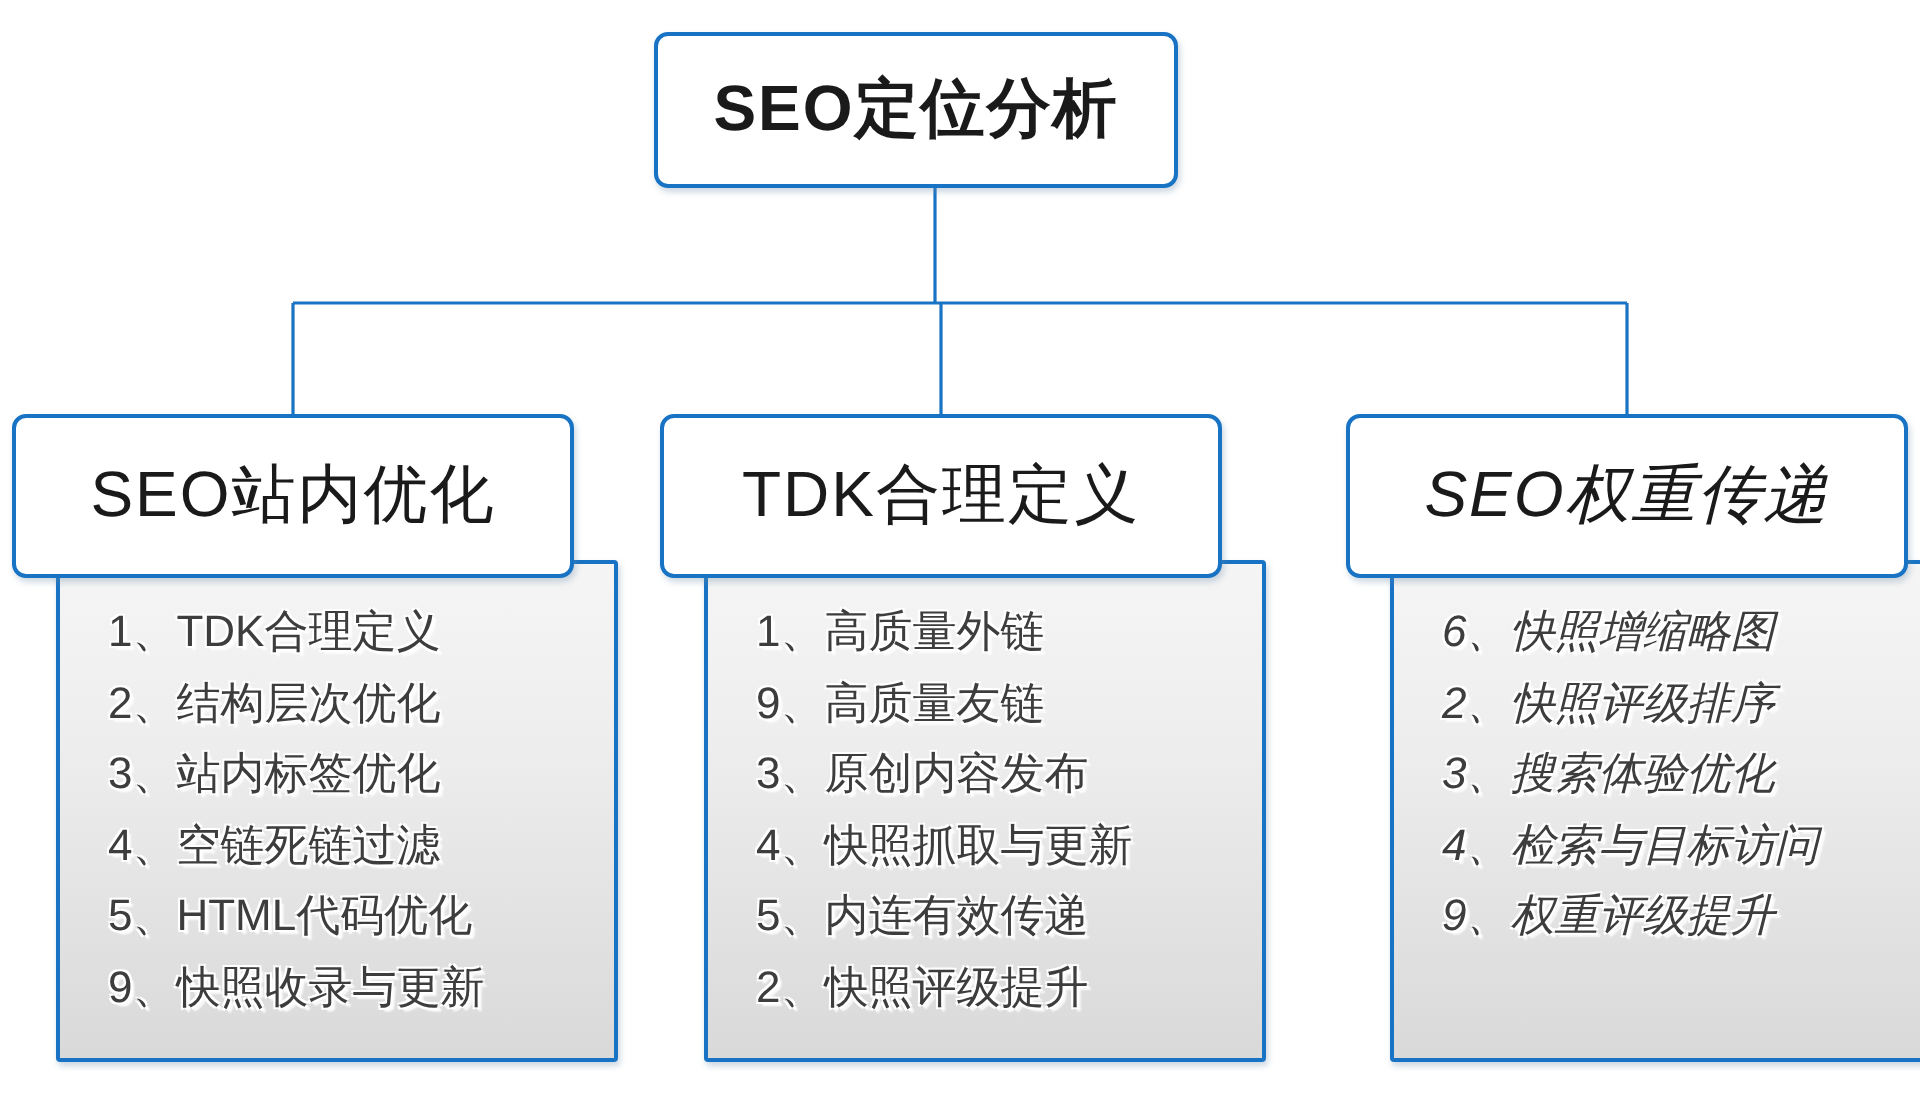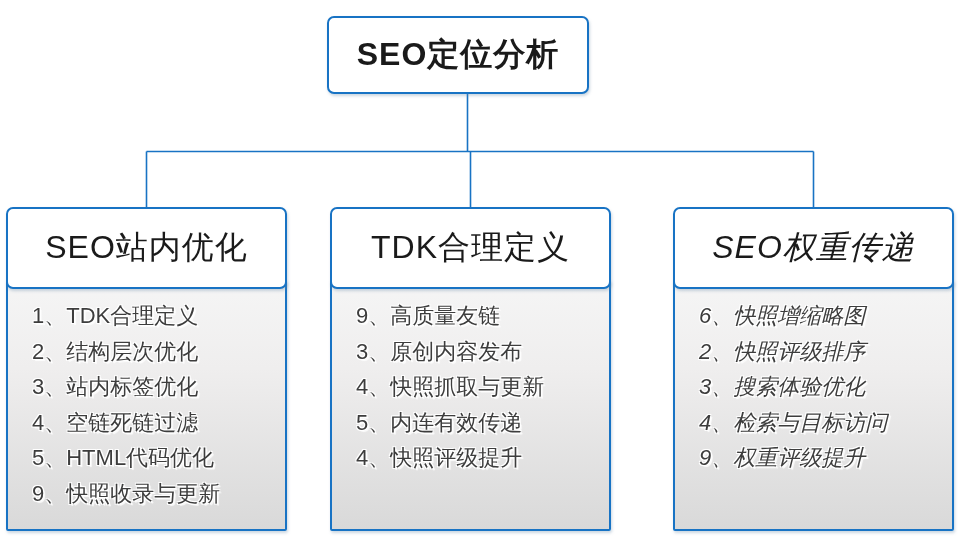--- a/index.html
+++ b/index.html
@@ -57,20 +57,21 @@
     top: 280px;
     width: 281px;
     height: 251px;
     box-sizing: border-box;
     border: 2px solid #1873c4;
     border-radius: 2px;
     background: linear-gradient(180deg, #f5f5f5 0%, #efeeee 35%, #d9d9d9 100%);
     box-shadow: 1px 2px 3px rgba(110, 140, 170, 0.35);
     padding: 16px 10px 0 24px;
     z-index: 1;
+    margin-left: 22px;
   }
   .col-1 { left: 6px; }
   .col-2 { left: 330px; }
   .col-3 { left: 673px; font-style: italic; }
   .item-list {
     list-style: none;
     margin: 0;
     padding: 0;
   }
   .list-item {
@@ -117,25 +118,26 @@
       <li class="list-item">5、HTML代码优化</li>
       <li class="list-item">9、快照收录与更新</li>
     </ul>
   </div>
 
   <div class="node branch-header col-2">
     <span>TDK合理定义</span>
   </div>
   <div class="branch-body col-2">
     <ul class="item-list">
+      <li class="list-item">1、高质量外链</li>
       <li class="list-item">9、高质量友链</li>
       <li class="list-item">3、原创内容发布</li>
       <li class="list-item">4、快照抓取与更新</li>
       <li class="list-item">5、内连有效传递</li>
-      <li class="list-item">4、快照评级提升</li>
+      <li class="list-item">2、快照评级提升</li>
     </ul>
   </div>
 
   <div class="node branch-header col-3">
     <span>SEO权重传递</span>
   </div>
   <div class="branch-body col-3">
     <ul class="item-list">
       <li class="list-item">6、快照增缩略图</li>
       <li class="list-item">2、快照评级排序</li>

